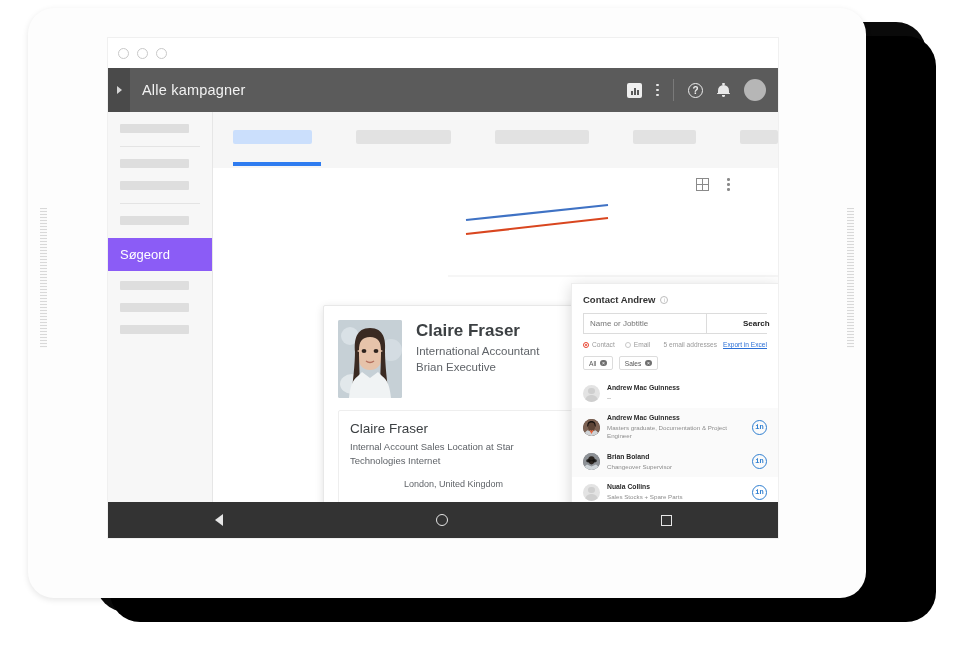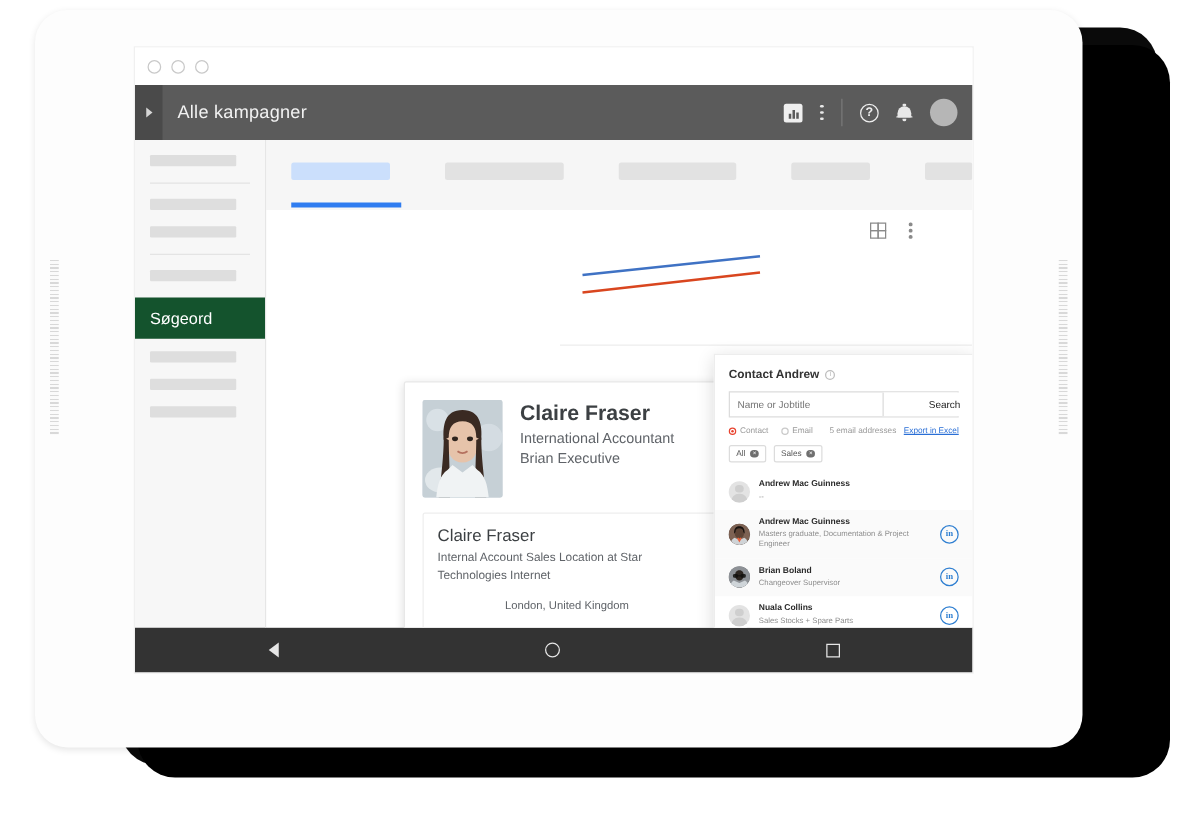--- a/index.html
+++ b/index.html
@@ -92,21 +92,21 @@
   .app-body{display:flex;height:calc(500px - 30px - 44px - 36px);background:#f6f6f6;}
 
   
   .sidebar{
     width:105px;background:#f7f7f7;border-right:1px solid #e6e6e6;
     padding-top:12px;box-sizing:border-box;flex:none;position:relative;
   }
   .sk{height:9px;background:#dedede;border-radius:1px;margin:0 12px 13px 12px;}
   .sk-div{height:1px;background:#e4e4e4;margin:0 12px 12px 12px;}
   .side-active{
-    background:#14532d;color:#fff;font-size:13px;
+    background:#8b5cf6;color:#fff;font-size:13px;
     padding:9px 0 9px 12px;margin:4px 0 10px 0;box-sizing:border-box;
   }
 
   
   .main{flex:1;position:relative;background:#f6f6f6;overflow:hidden;}
   .tabrow{display:flex;align-items:flex-start;padding:18px 0 0 20px;gap:44px;position:relative;}
   .tabph{height:14px;border-radius:2px;background:#e2e2e2;}
   .tabph.active{background:#cbdffc;}
   .tab-underline{
     position:absolute;left:20px;top:50px;width:88px;height:4px;background:#2f7cf0;
@@ -165,21 +165,21 @@
     font-size:6px;color:#bdbdbd;text-align:center;line-height:7px;box-sizing:border-box;
   }
   .cs-searchrow{
     margin:8px 11px 0 11px;border:1px solid #dcdcdc;display:flex;align-items:stretch;height:19px;
   }
   .cs-input{
     flex:1;border:none;outline:none;font-size:8px;color:#9a9a9a;padding:0 6px;
     font-family:inherit;background:transparent;
   }
   .cs-searchbtn{
-    width:44px;border-left:1px solid #dcdcdc;font-size:8px;font-weight:normal;color:#222;
+    width:44px;border-left:1px solid #dcdcdc;font-size:8px;font-weight:bold;color:#222;
     display:flex;align-items:center;justify-content:center;background:#fff;cursor:pointer;padding-left:36px;
   }
   .cs-optrow{margin:7px 11px 0 11px;display:flex;align-items:center;font-size:6.6px;color:#9a9a9a;}
   .radio{
     width:6px;height:6px;border-radius:50%;border:1.4px solid #c9c9c9;margin-right:3px;box-sizing:border-box;
   }
   .radio.on{border-color:#e8432f;background:#fff;position:relative;}
   .radio.on:after{
     content:"";position:absolute;left:1px;top:1px;width:2px;height:2px;border-radius:50%;background:#e8432f;
   }
@@ -211,21 +211,21 @@
     position:absolute;left:2.3px;top:10.6px;width:12.4px;height:8px;border-radius:6px 6px 0 0;background:#cfcfcf;
   }
   .cs-av.photo1{background:linear-gradient(150deg,#6c5347,#2b211c);}
   .cs-av.photo2{background:linear-gradient(150deg,#8b8f93,#3b3f44);}
   .cs-txt{flex:1;min-width:0;}
   .cs-nm{font-size:6.8px;font-weight:bold;color:#2a2a2a;line-height:1.3;}
   .cs-ds{font-size:6.2px;color:#8d8d8d;line-height:1.35;margin-top:1px;}
   .li-badge{
     width:15px;height:15px;border-radius:50%;border:1.4px solid #2f7fd1;color:#2f7fd1;
     font-size:7px;font-weight:bold;line-height:12.5px;text-align:center;box-sizing:border-box;flex:none;
-    font-family:Liberation Serif, serif;
+    font-family:Liberation Mono, monospace;
   }
 
   
   .navbar{
     height:36px;background:#333333;display:flex;align-items:center;justify-content:space-around;
   }
   .nav-back{
     width:0;height:0;border-right:8px solid #e6e6e6;
     border-top:6px solid transparent;border-bottom:6px solid transparent;
   }

